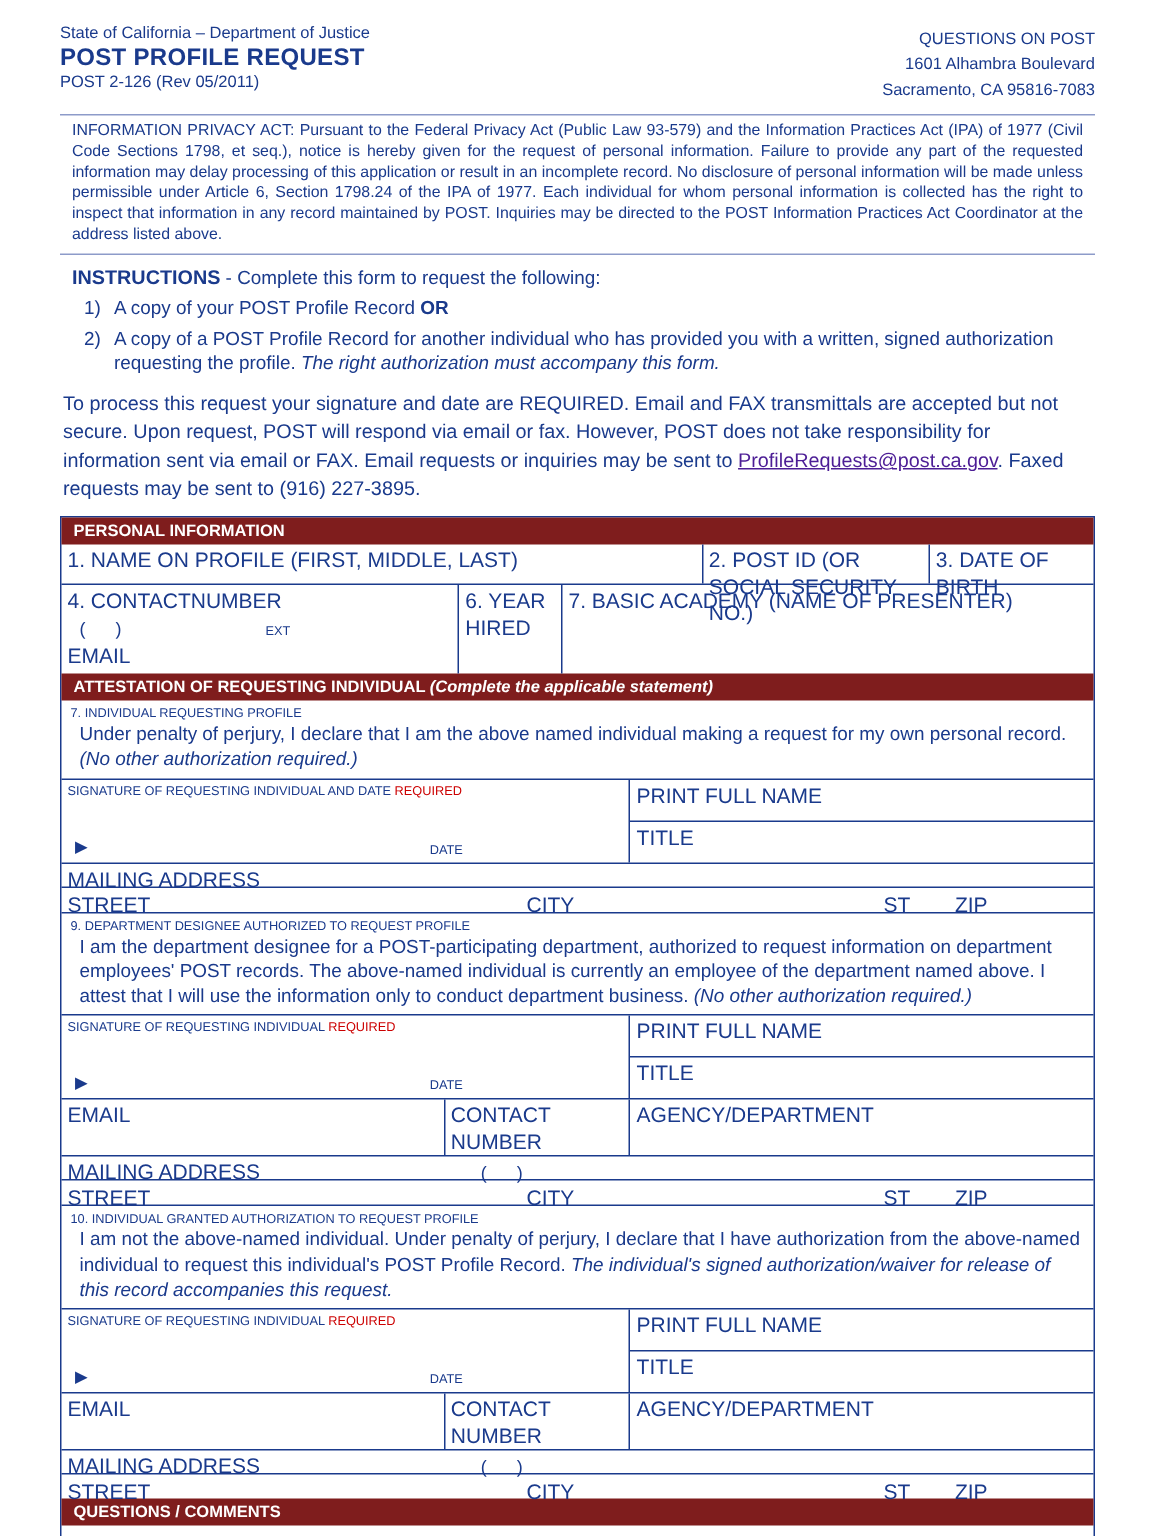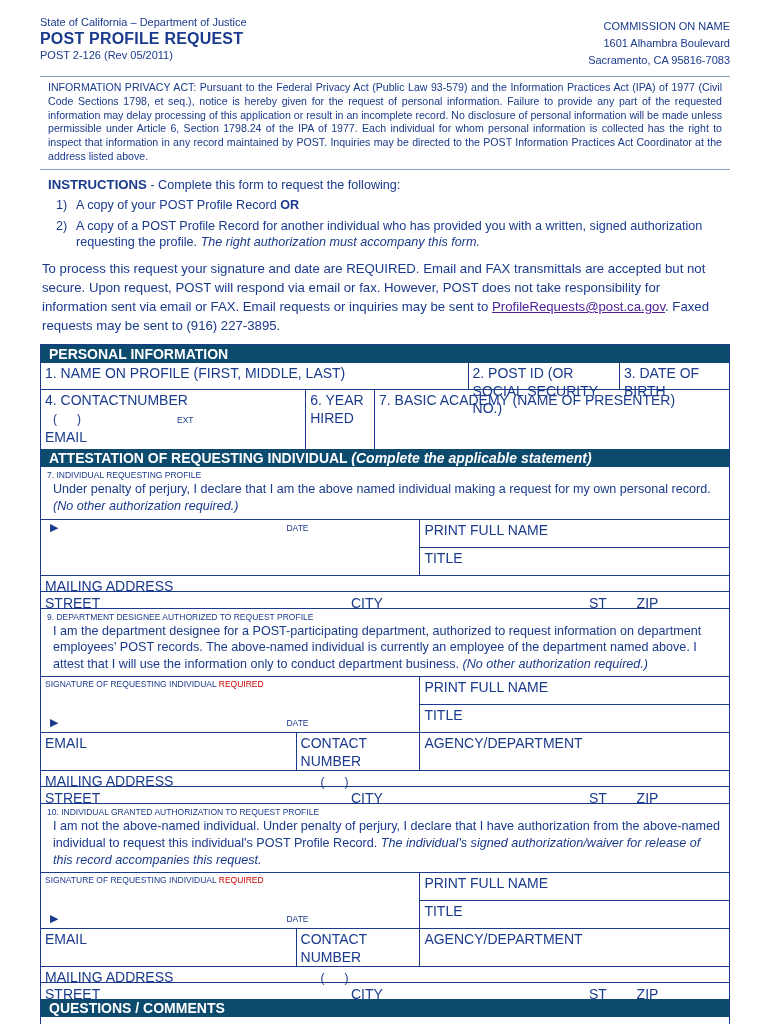--- a/index.html
+++ b/index.html
@@ -33,22 +33,22 @@
   .instr-item .num { width:20px; flex:none; }
   .instr-item i { font-style:italic; }
 
   
   .process { padding:8px 2px 9px 2px; font-size:13.2px; line-height:1.45; }
   .process a { color:#4c1d95; text-decoration:underline; cursor:pointer; }
 
   
   .formbox { border:1px solid #1a3a8c; }
   .bar {
-    background:#0c4a6e; color:#ffffff; font-weight:bold;
-    font-size:14px; padding:3px 8px; height:18px; line-height:12px;
+    background:#7f1d1d; color:#ffffff; font-weight:bold;
+    font-size:11px; padding:3px 8px; height:18px; line-height:12px;
   }
   .bar i { font-weight:bold; font-style:italic; }
 
   .row { display:flex; }
   .row.bt, .bt { border-top:1px solid #1a3a8c; }
   .cell { padding:2px 4px; }
   .cell + .cell { border-left:1px solid #1a3a8c; }
   .lbl { font-size:14px; display:block; line-height:1.25; }
   .r1 { height:26px; }
   .r2 { height:60px; }
@@ -90,21 +90,21 @@
 
 <div class="page">
 
   <div class="hdr">
     <div>
       <div class="dept-line">State of California  – Department of Justice</div>
       <div class="form-title">POST PROFILE REQUEST</div>
       <div class="form-number">POST 2-126 (Rev 05/2011)</div>
     </div>
     <div class="hdr-right">
-      <div>COMMISSION ON NAME</div>
+      <div>QUESTIONS ON POST</div>
       <div>1601 Alhambra Boulevard</div>
       <div>Sacramento, CA 95816-7083</div>
     </div>
   </div>
 
   <div class="privacy">INFORMATION PRIVACY ACT: Pursuant to the Federal Privacy Act (Public Law 93-579) and the Information Practices Act (IPA) of 1977 (Civil Code Sections 1798, et seq.), notice is hereby given for the request of personal information. Failure to provide any part of the requested information may delay processing of this application or result in an incomplete record. No disclosure of personal information will be made unless permissible under Article 6, Section 1798.24 of the IPA of 1977. Each individual for whom personal information is collected has the right to inspect that information in any record maintained by POST. Inquiries may be directed to the POST Information Practices Act Coordinator at the address listed above.</div>
 
   <div class="instructions">
     <div class="instr-lead">
       <b>INSTRUCTIONS</b>
@@ -162,20 +162,24 @@
     </div>
 
     <div class="block">
       <div class="blk-head">7. INDIVIDUAL REQUESTING PROFILE</div>
       <div class="blk-stmt">
         <span>Under penalty of perjury, I declare that I am the above named individual making a request for my own personal record.</span><br>
         <i>(No other authorization required.)</i>
       </div>
       <div class="sigtable">
         <div class="sig-left">
+          <div class="sig-lbl">
+            <span>SIGNATURE OF REQUESTING INDIVIDUAL AND DATE</span>
+            <span class="req">REQUIRED</span>
+          </div>
           <div class="sig-bottom">
             <span class="arrow">▶</span>
             <span class="date-lbl">DATE</span>
           </div>
         </div>
         <div class="sig-right">
           <div class="half">
             <span class="lbl">PRINT FULL NAME</span>
           </div>
           <div class="half">

